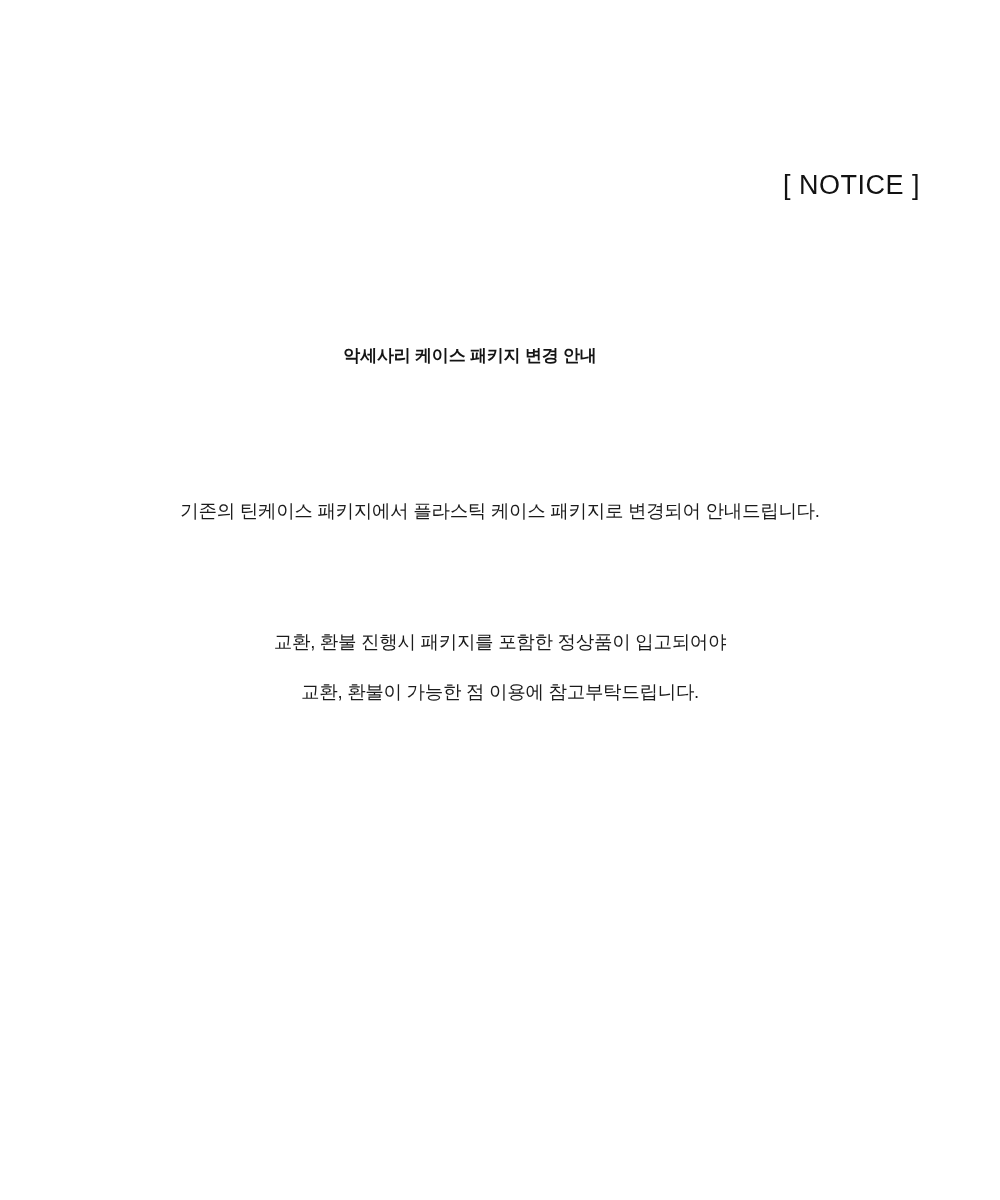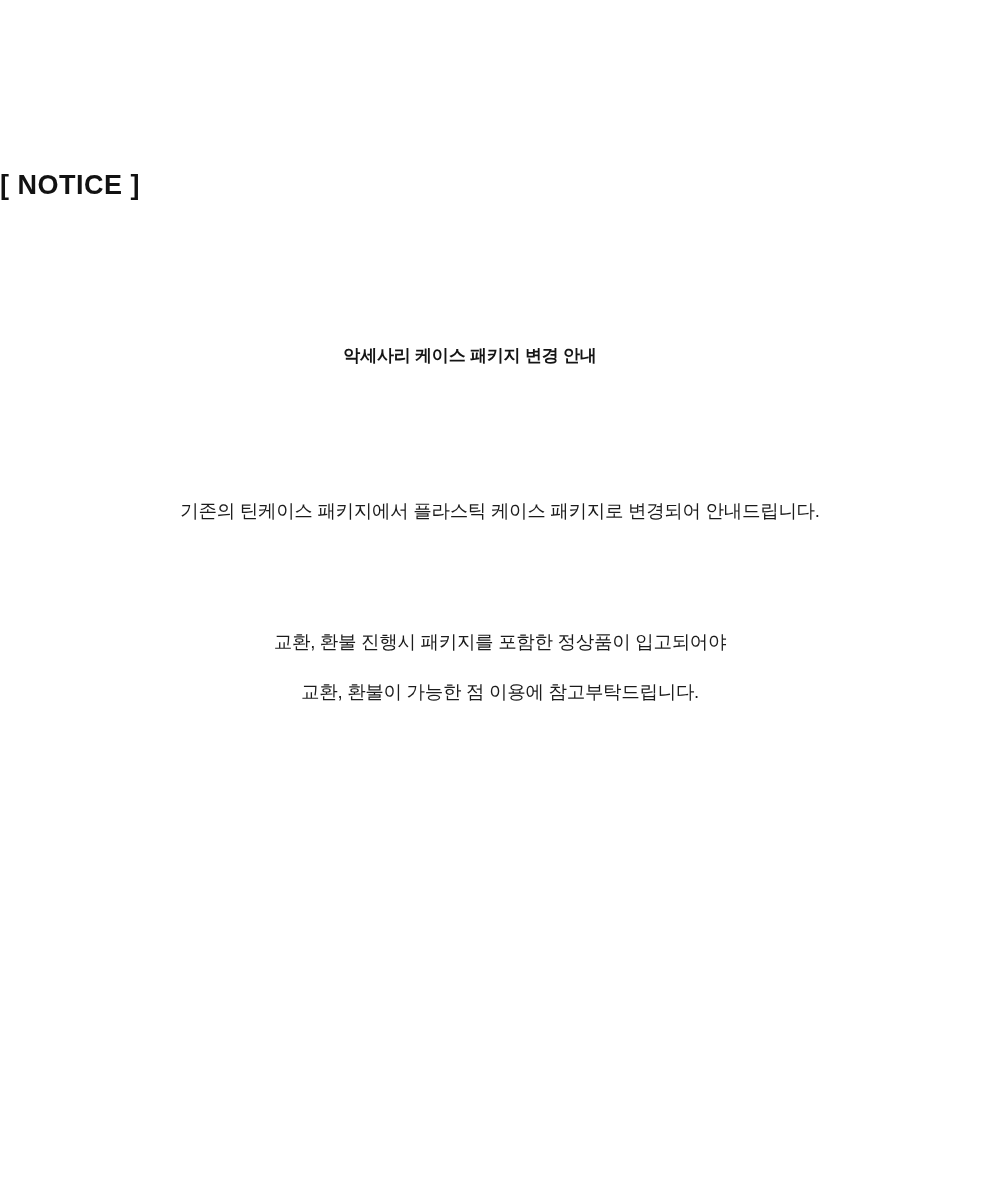--- a/index.html
+++ b/index.html
@@ -20,23 +20,23 @@
     width: 1000px;
     height: 1200px;
     box-sizing: border-box;
     overflow: hidden;
   }
   .notice-title {
     position: absolute;
     top: 152px;
     left: 0;
     width: 920px;
-    text-align: left;
+    text-align: right;
     font-size: 27px;
-    font-weight: 700;
+    font-weight: 400;
     letter-spacing: 0.5px;
     color: #121212;
   }
   .subtitle {
     position: absolute;
     top: 330px;
     left: 0;
     width: 940px;
     text-align: center;
     font-size: 17px;

